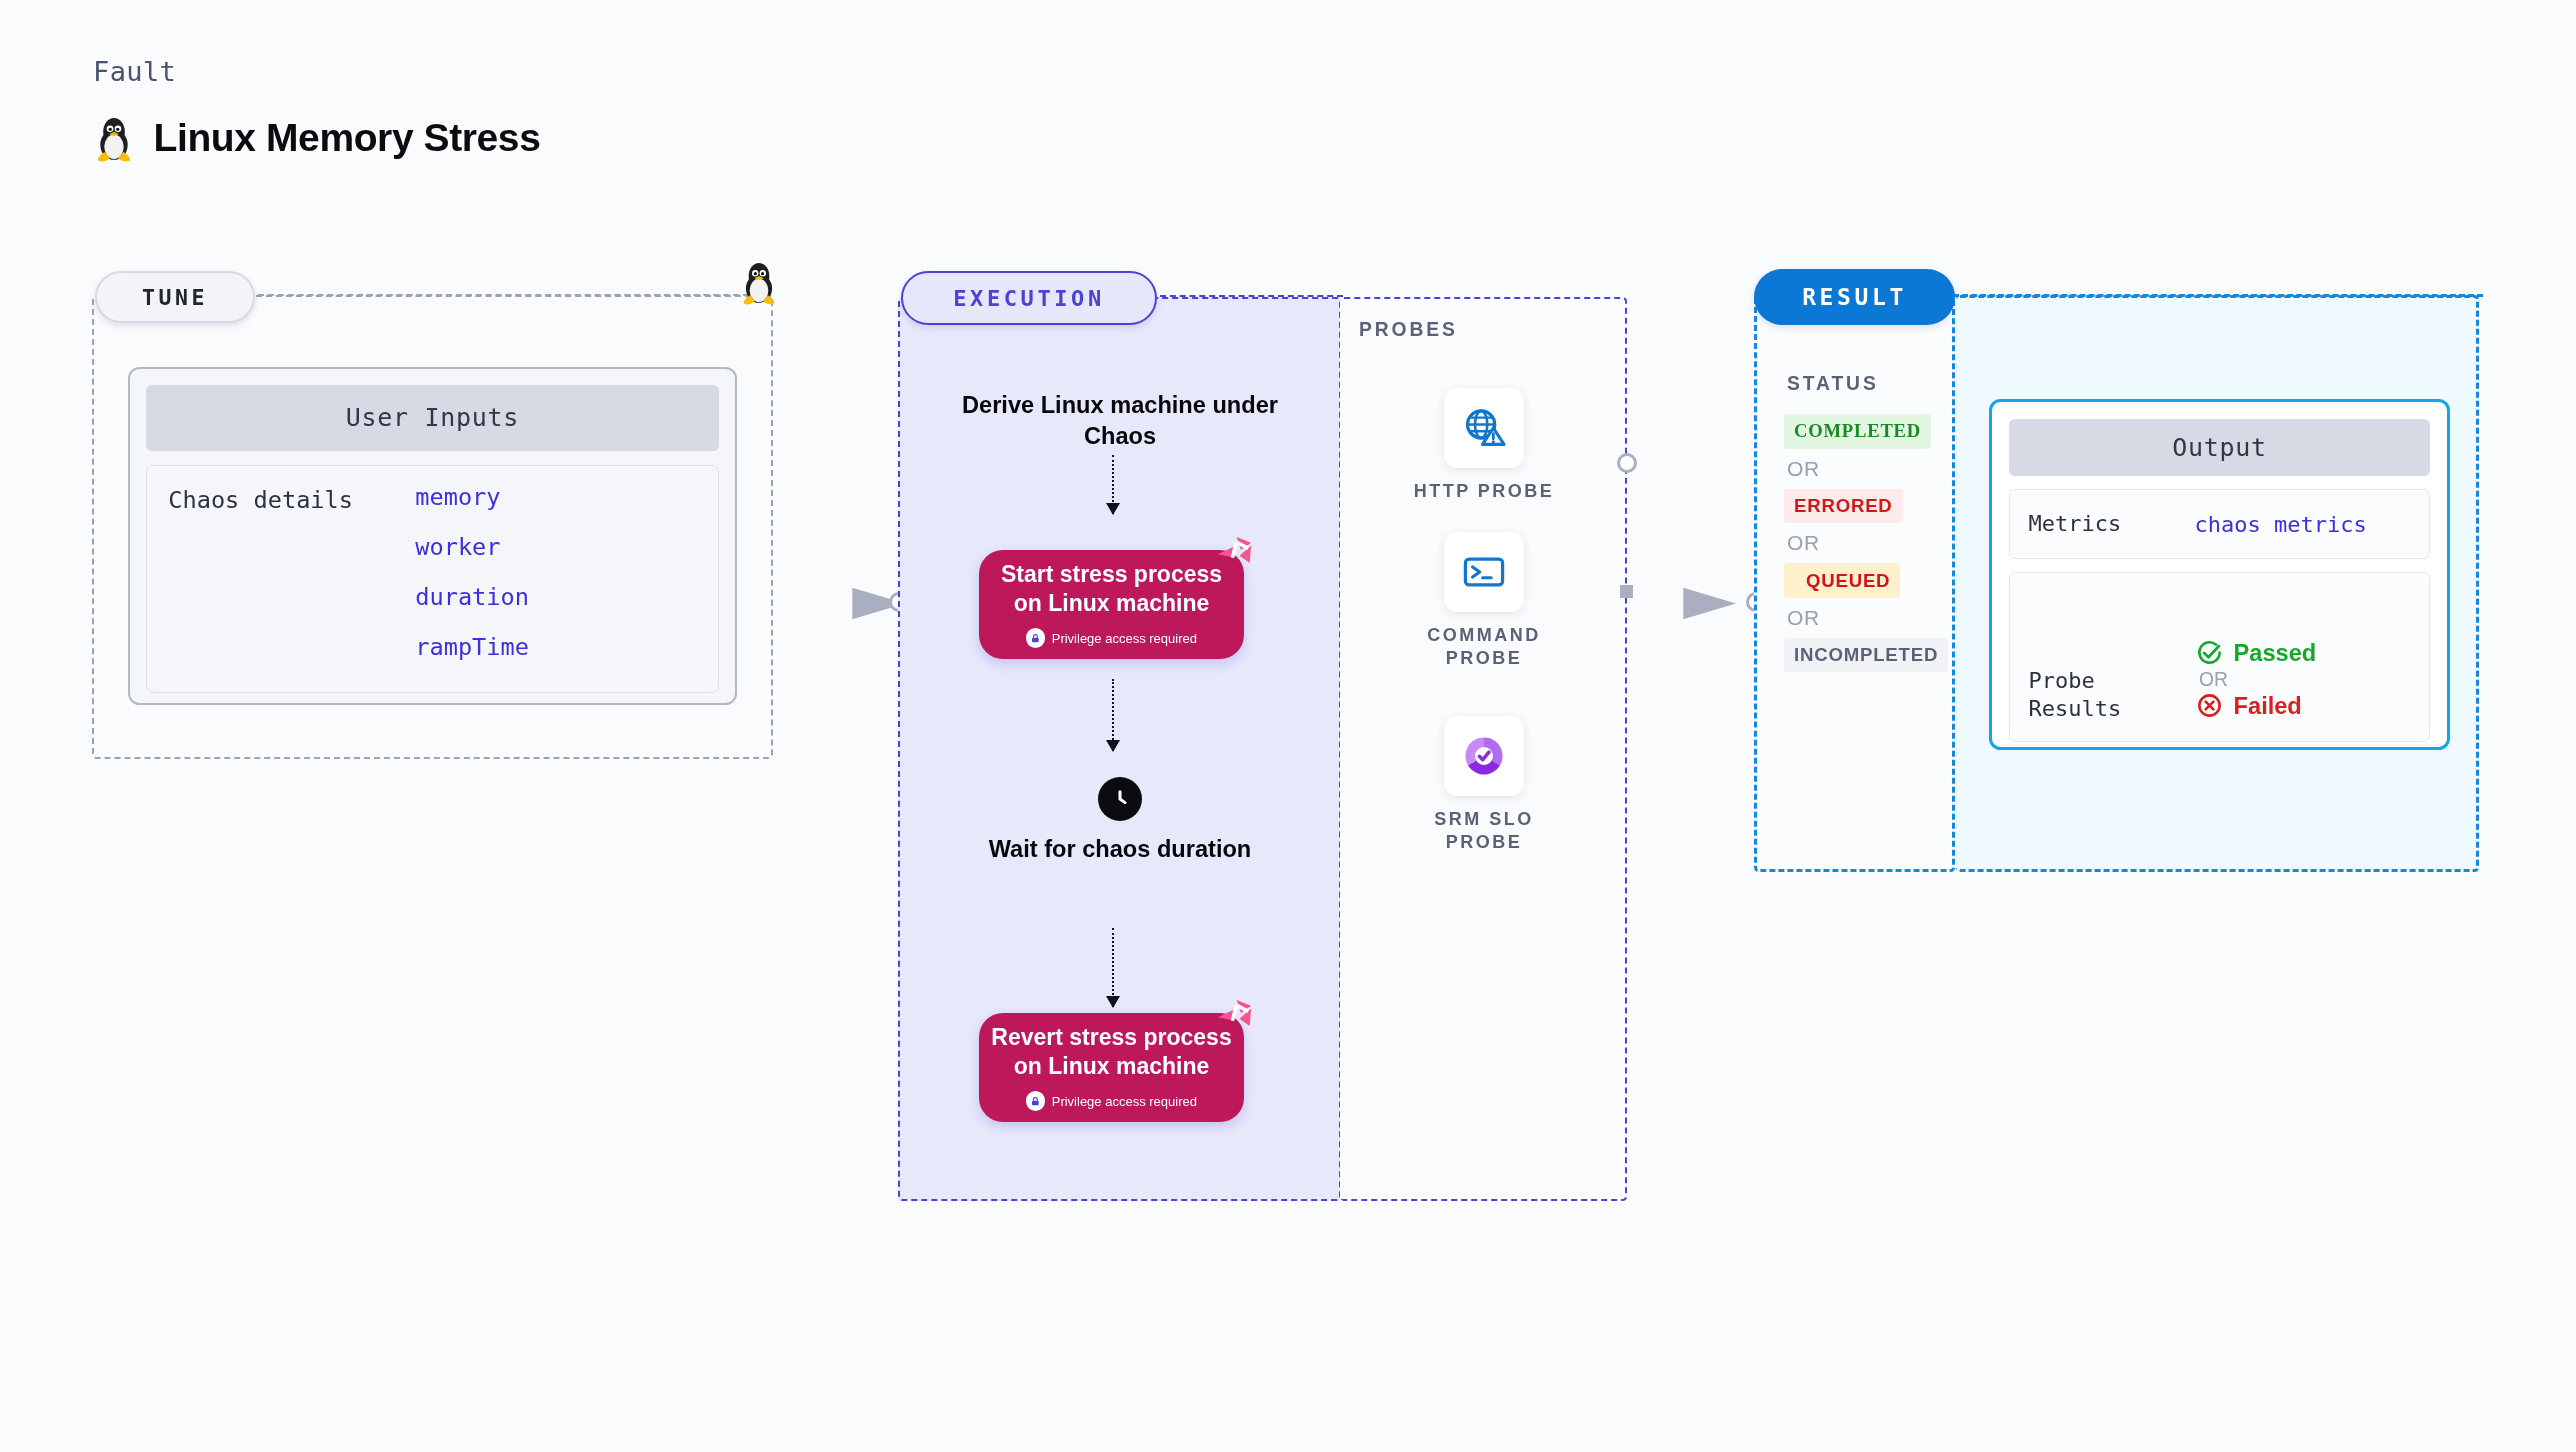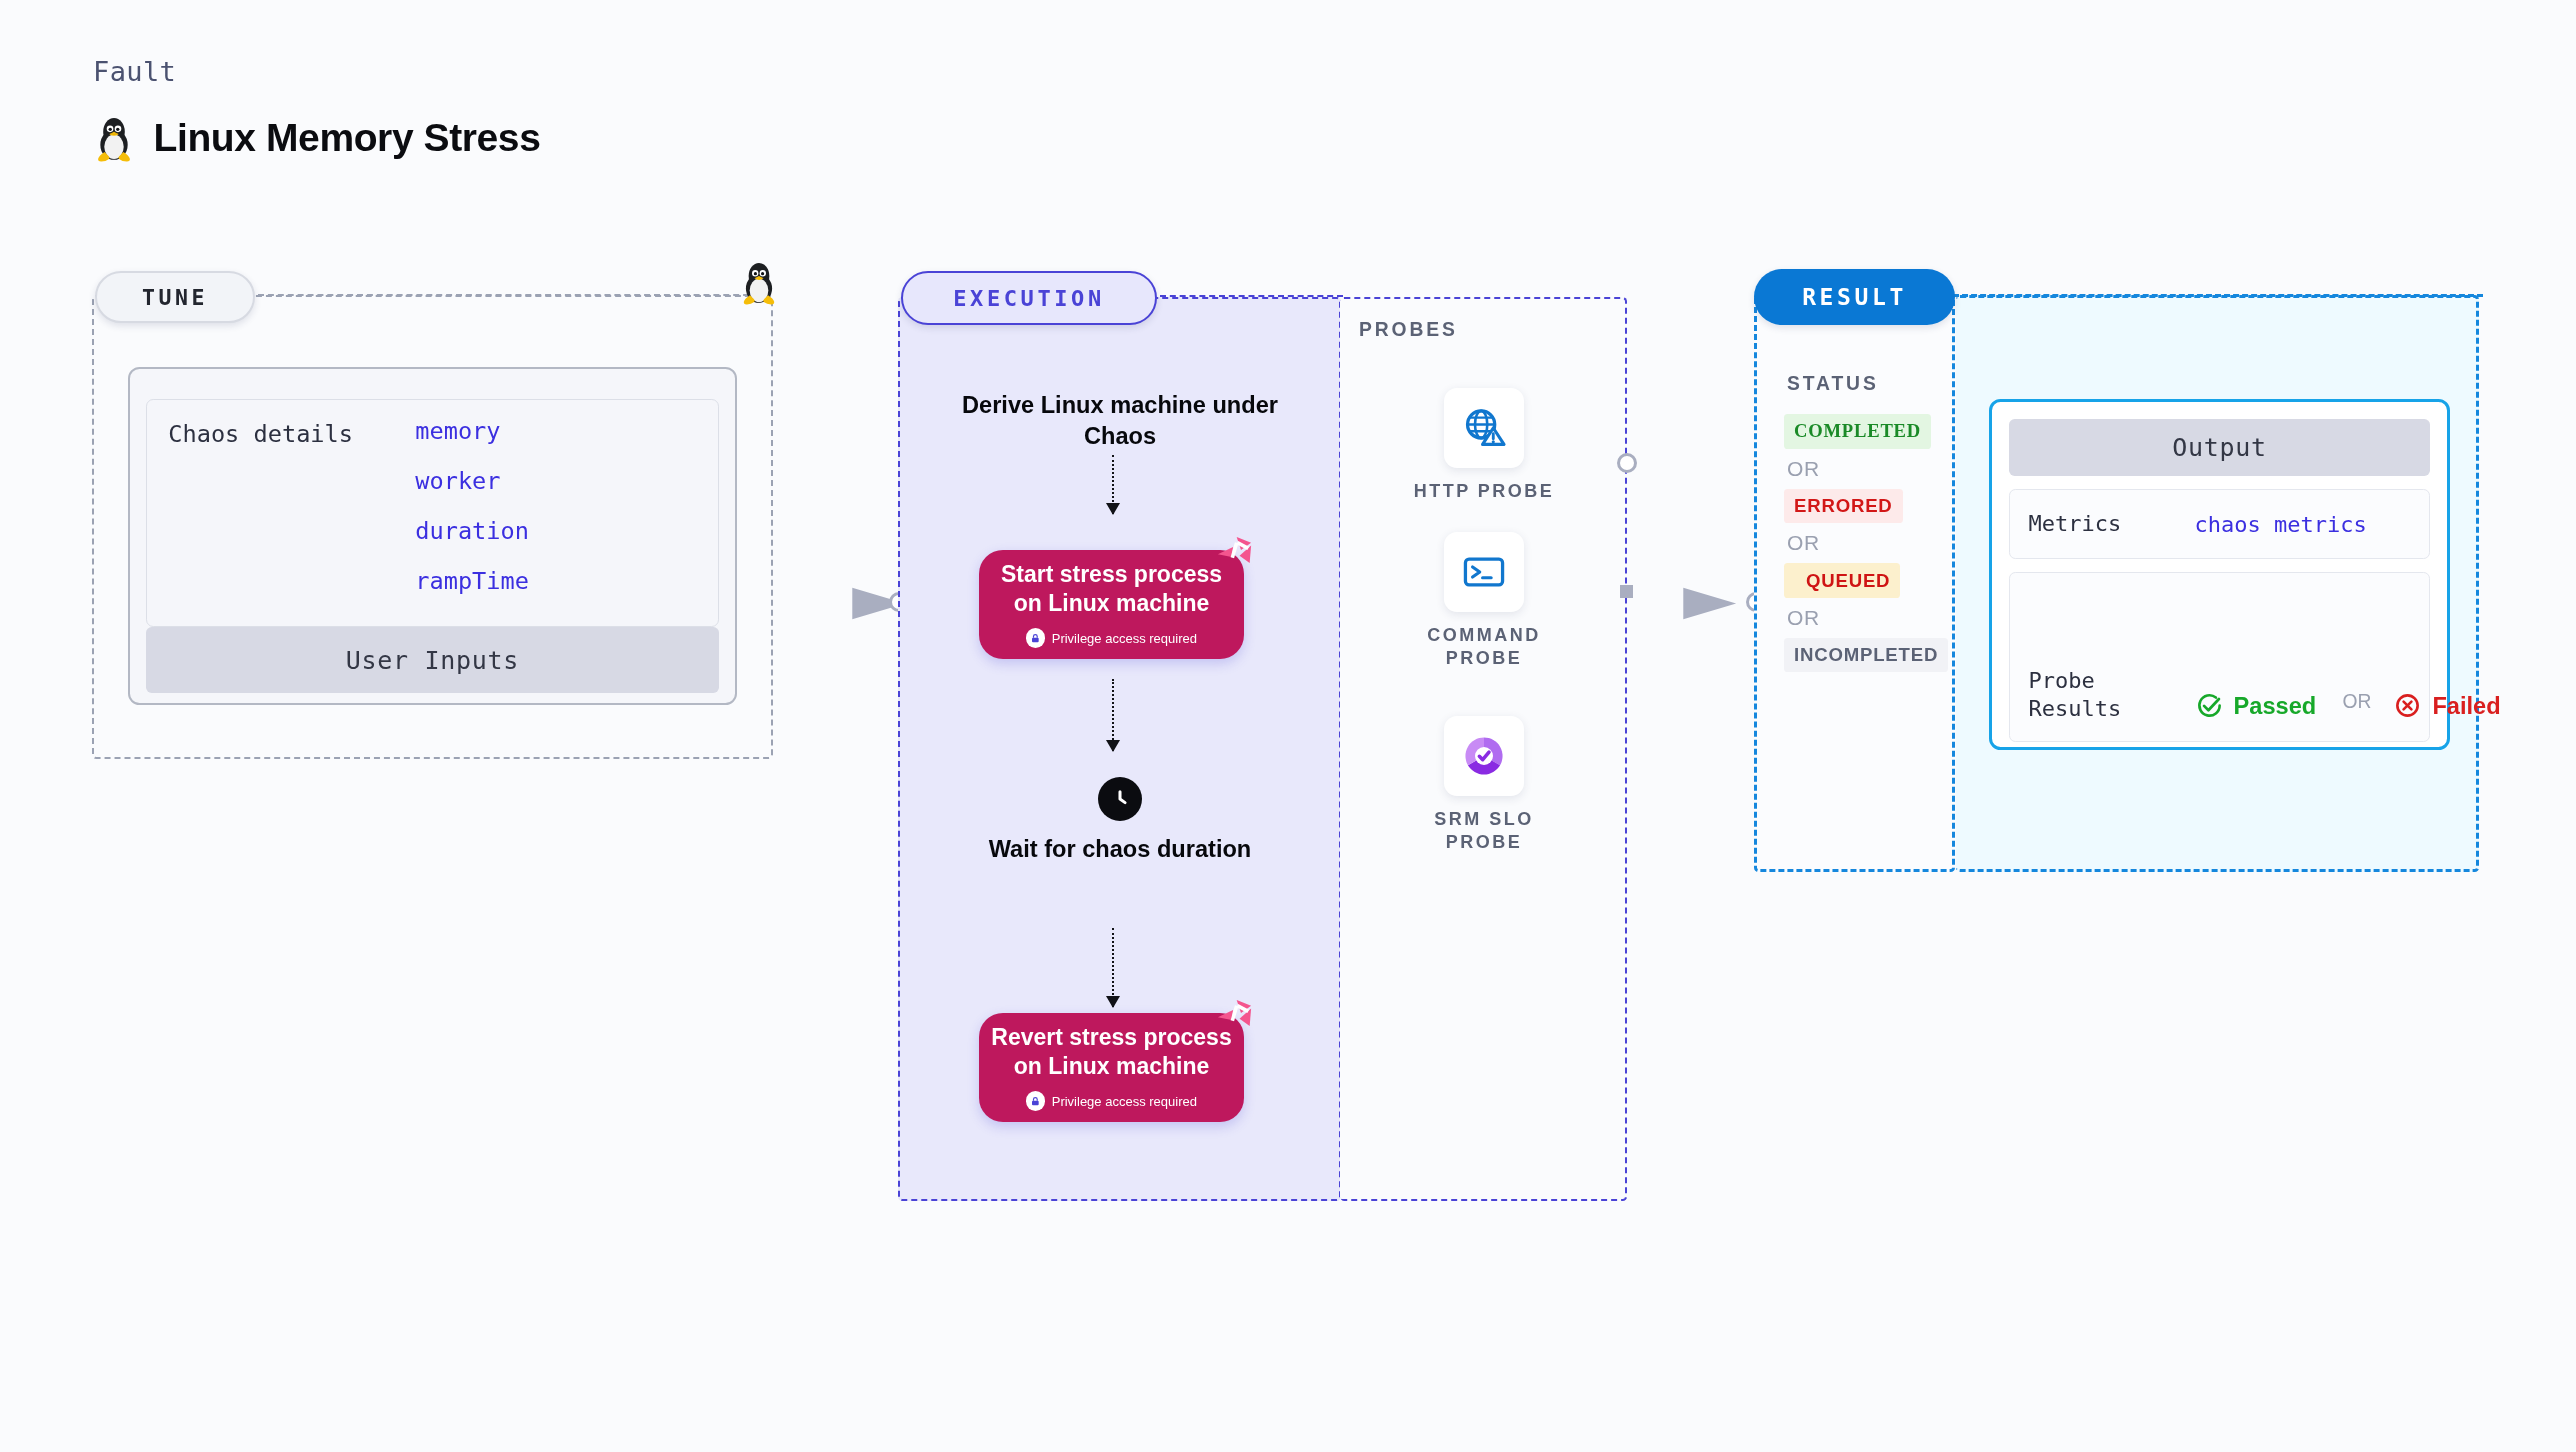--- a/index.html
+++ b/index.html
@@ -296,21 +296,21 @@
   .out-val-link {
     font-family: "DejaVu Sans Mono", monospace;
     font-size: 22px; color: #3b2fe0;
   }
   #probe-results-row {
     margin-top: 13px; height: 170px;
     background: #fbfcfe; border: 1.4px solid #e4e7ee; border-radius: 6.4px;
     display: flex; padding: 18.6px; align-items: flex-end;
   }
   #probe-results-values {
-    display: flex; flex-direction: row; gap: 22px;
+    display: flex; flex-direction: column; gap: 0;
   }
   .verdict { display: flex; align-items: center; gap: 10px; }
   .verdict-text { font-size: 23.6px; font-weight: 700; }
   .v-pass { color: #17a82a; }
   .v-fail { color: #d91f1f; }
   .verdict-or { font-size: 19.3px; color: #9aa0b0; padding-left: 4.3px; }
 
   
   .flow-arrow { height: 43px; }
   #flow-arrow-1 { left: 768px; top: 582px; width: 140px; }
@@ -365,30 +365,30 @@
     <circle cx="34.5" cy="22" r="4.6" fill="#ffffff"></circle>
     <circle cx="23.8" cy="22.6" r="2.3" fill="#101215"></circle>
     <circle cx="34.2" cy="22.6" r="2.3" fill="#101215"></circle>
     <path d="M29 26 l-6.5 3.4 q6.5 4.6 13 0 z" fill="#f5bd09"></path>
     <path d="M16 54 q-8 5 -9 9.5 q-.6 3.6 4 3.8 q6.4 .2 11-3.6 q2-2-.6-4.2 z" fill="#f5bd09"></path>
     <path d="M42 54 q8 5 9 9.5 q.6 3.6 -4 3.8 q-6.4 .2 -11-3.6 q-2-2 .6-4.2 z" fill="#f5bd09"></path>
   </svg>
 </div>
 
 <div class="abs" id="user-inputs-card">
+  <div id="user-inputs-header">User Inputs</div>
   <div id="chaos-details-card">
     <div id="chaos-details-label">Chaos details</div>
     <div id="chaos-params">
       <div class="chaos-param">memory</div>
       <div class="chaos-param">worker</div>
       <div class="chaos-param">duration</div>
       <div class="chaos-param">rampTime</div>
     </div>
   </div>
-  <div id="user-inputs-header">User Inputs</div>
 </div>
 
 <svg class="abs flow-arrow" id="flow-arrow-1" viewBox="0 0 196 60">
   <path d="M0 30 L118 30 L118 8 L192 30 L118 52 L118 30 Z" fill="#a9aec0"></path>
 </svg>
 <div class="abs conn-circle" id="conn-exec-left"></div>
 
 <div class="abs dashed" id="execution-region"></div>
 <div class="abs dashed" id="probes-region"></div>
 <div class="abs" id="exec-dash-line"></div>

